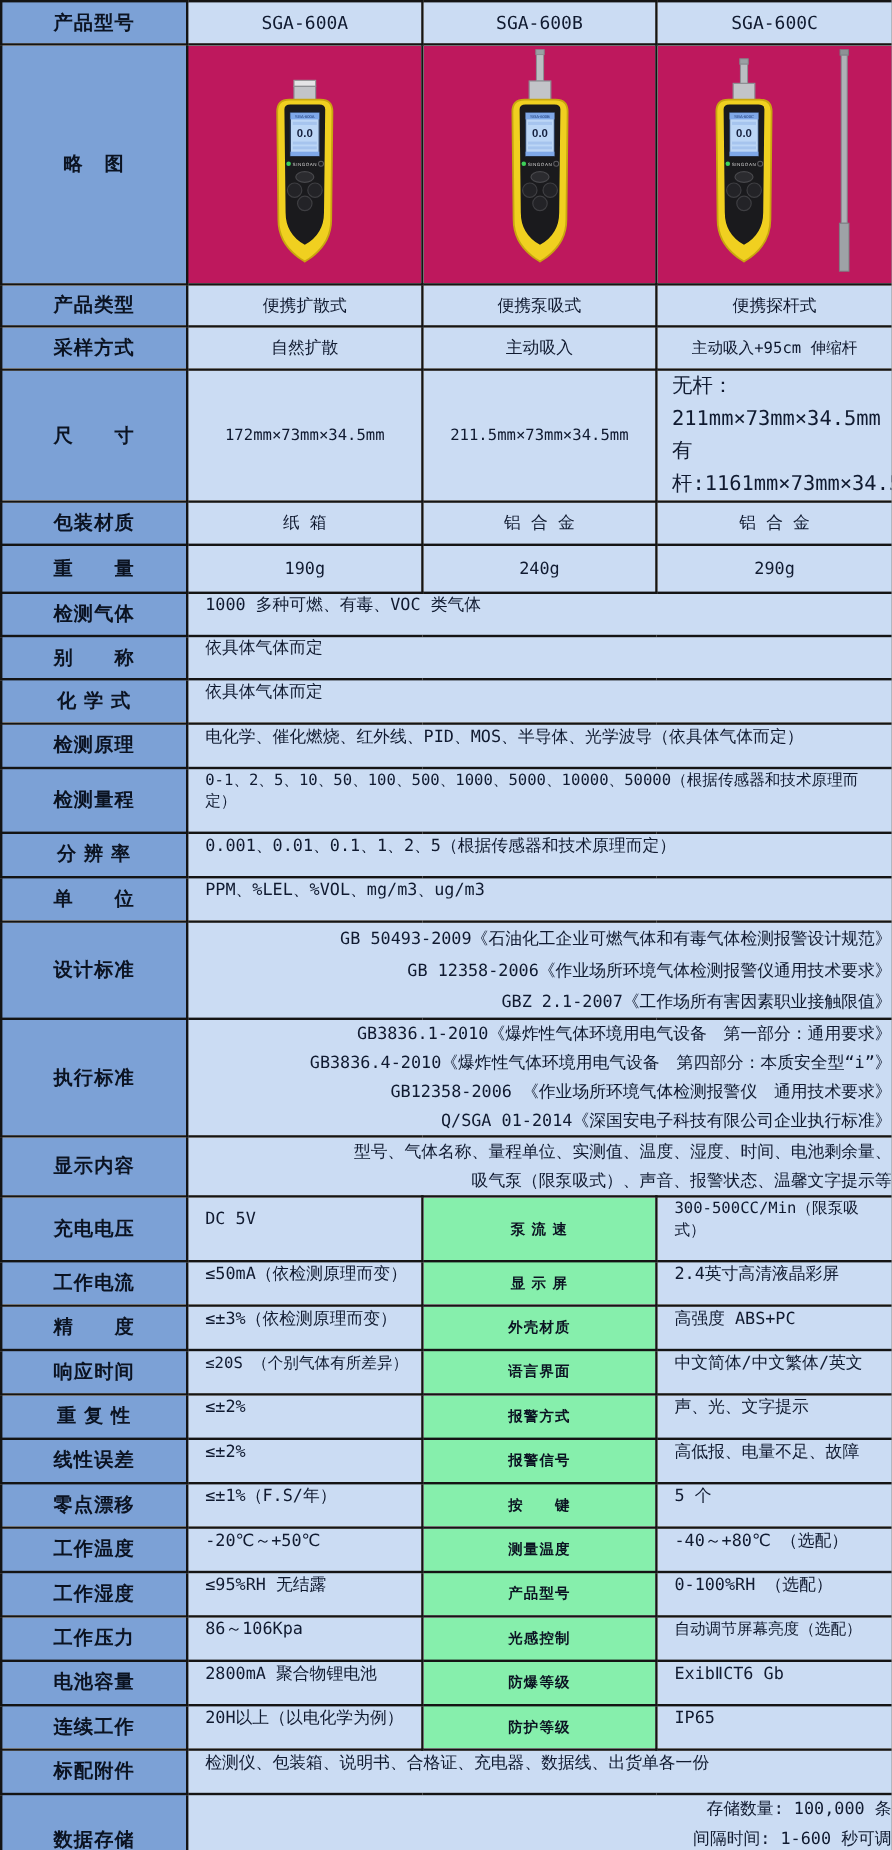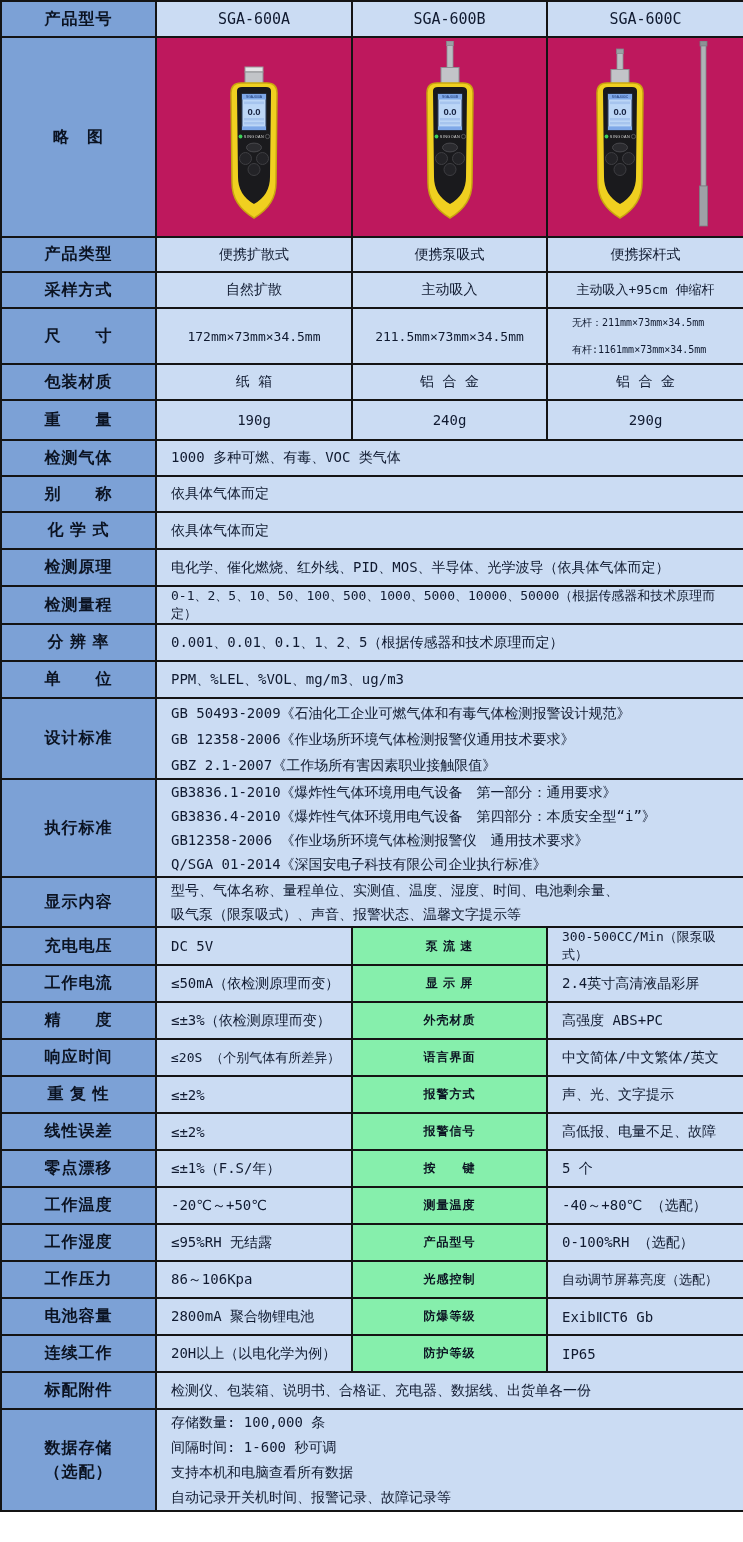--- a/index.html
+++ b/index.html
@@ -7,27 +7,27 @@
   table.spec{border-collapse:collapse;table-layout:fixed;width:743px;}
   td{border:2px solid #141414;padding:0;overflow:hidden;vertical-align:middle;}
   
   .h36{height:36px}.h200{height:200px}.h35{height:35px}.h62{height:52px}.h32{height:40px}
   .h37{height:37px}.h81{height:81px}.h97{height:97px}.h48{height:48px}.h101{height:101px}
   
   .lbl{background:#7CA1D6;font-weight:bold;text-align:center;font-size:16px;letter-spacing:1px;color:#0b1322;}
   .lbl2{background:#86efac;font-weight:bold;text-align:center;font-size:12px;letter-spacing:1px;color:#0b1322;}
   .val{background:#CBDCF3;font-size:14px;color:#101a30;font-family:"DejaVu Sans Mono","DejaVu Sans",sans-serif;}
   .center{text-align:center;}
-  .lpad{text-align:left;padding:0 8px 0 14px;}
+  .lpad{text-align:left;padding:0 8px 16px 14px;}
   .white{background:#be185d;text-align:center;}
   .small{font-size:13px;}
-  .lines div{text-align:left;padding-left:14px;line-height:26px;}
+  .lines div{text-align:right;padding-left:14px;line-height:26px;}
   .lines.tight div{line-height:24px;}
   .lines.store div{line-height:25px;}
-  .dim3 div{line-height:27px;padding-left:24px;text-align:left;font-size:10px;}
+  .dim3 div{line-height:27px;padding-left:12px;text-align:left;font-size:17px;}
   .lbl .two{line-height:24px;letter-spacing:1px;}
   svg{display:block;margin:0 auto;}
 </style>
 </head>
 <body>
 
 <table class="spec">
 <colgroup>
       <col style="width:155px">
       <col style="width:196px">

